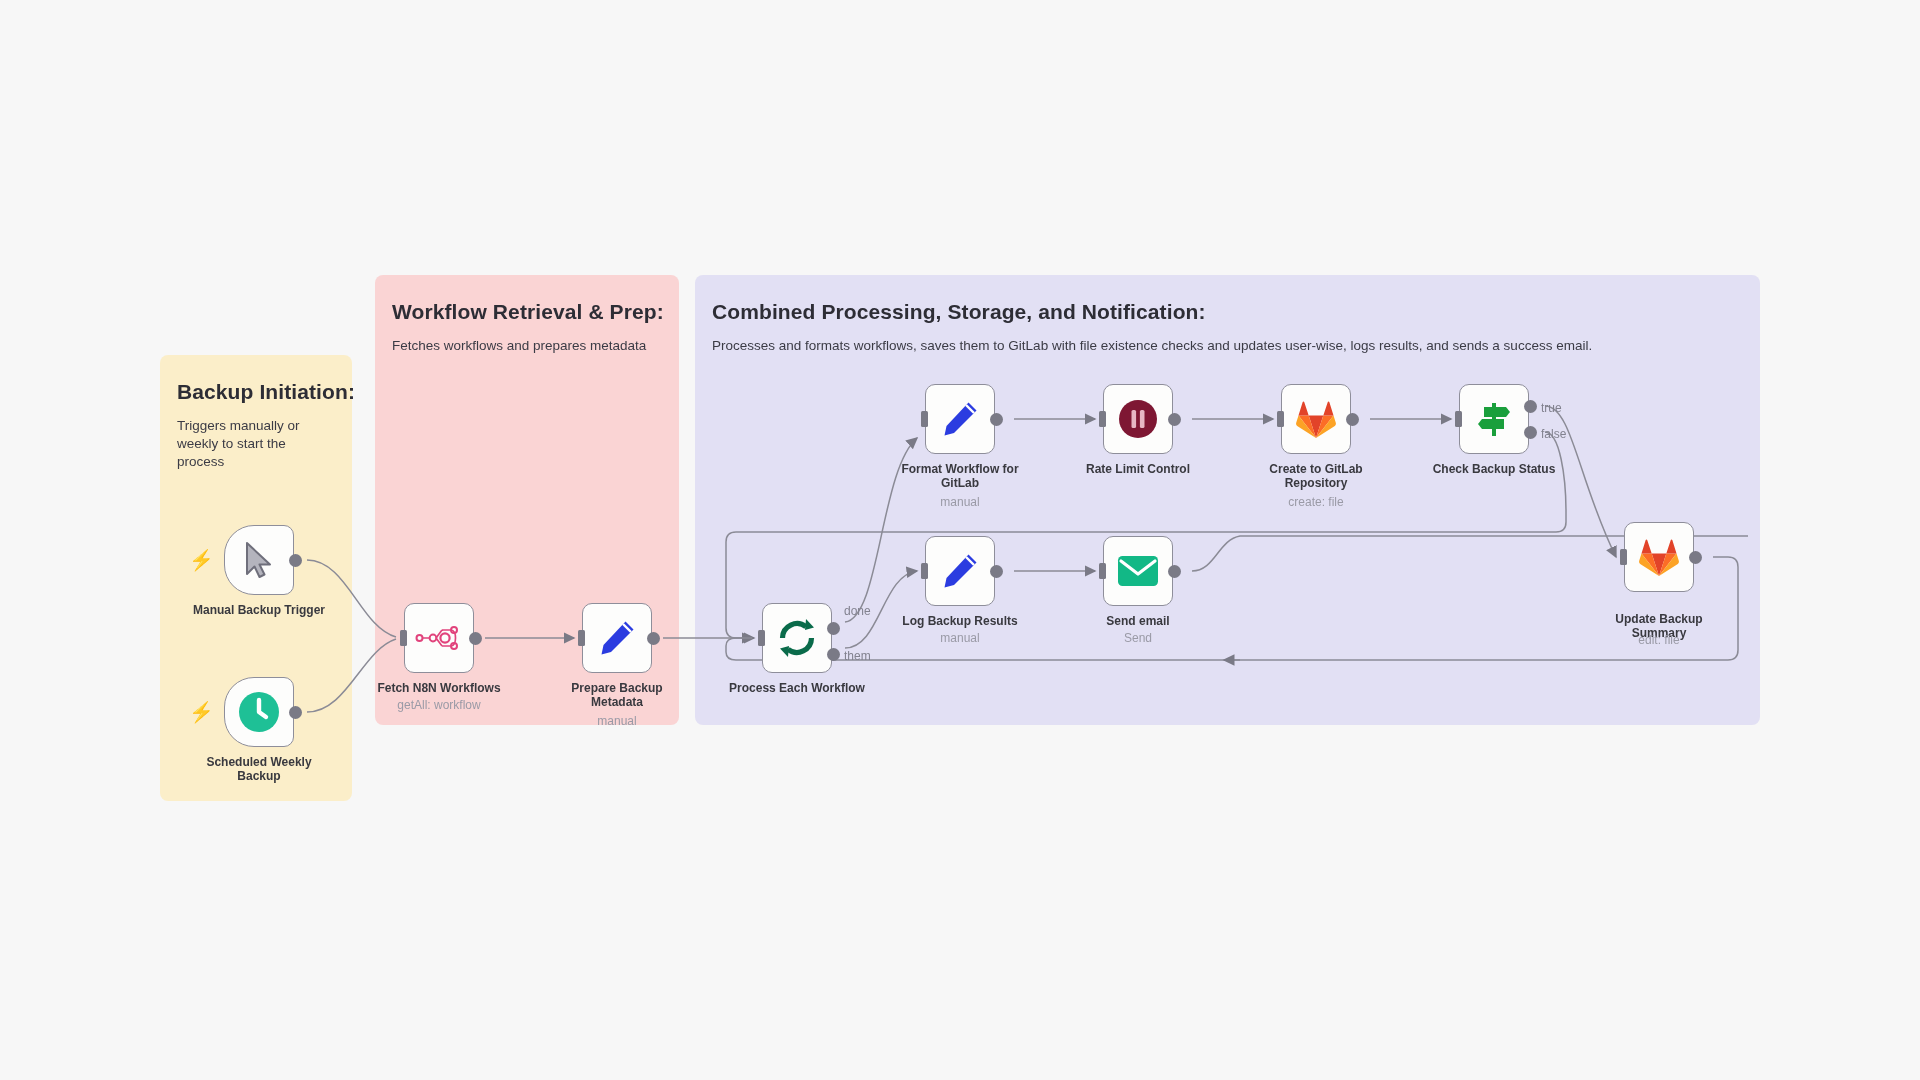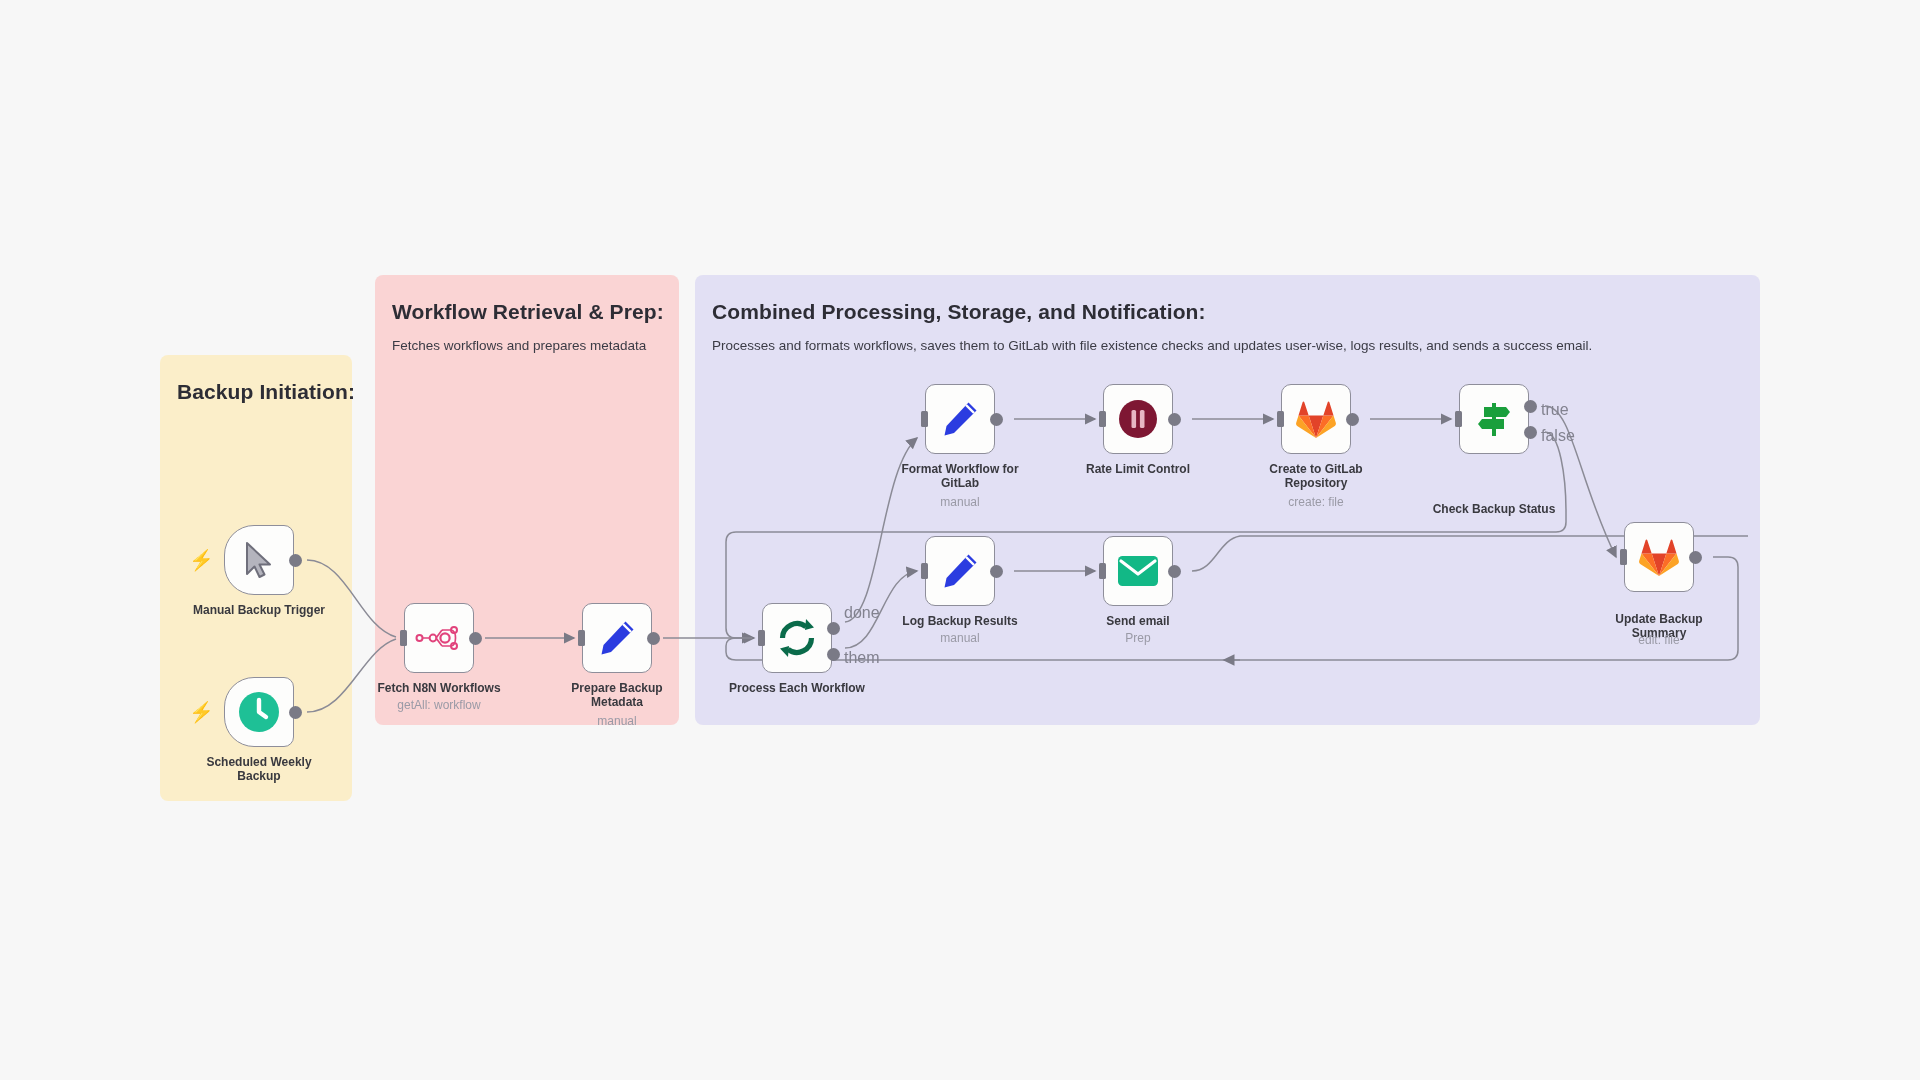--- a/index.html
+++ b/index.html
@@ -71,21 +71,21 @@
     background: #7a7a86;
   }
   .port-in {
     position: absolute;
     width: 7px; height: 16px;
     background: #7a7a86;
     border-radius: 1.5px;
   }
   .port-label {
     position: absolute;
-    font-size: 16px;
+    font-size: 12px;
     color: #82828f;
     white-space: nowrap;
   }
   .bolt {
     position: absolute;
     font-size: 20px;
     color: #f26d5b;
     line-height: 1;
   }
   svg.wires {
@@ -95,20 +95,21 @@
   }
   .ic { display: block; }
 </style>
 </head>
 <body>
 
 <div id="canvas">
 
   <div class="panel" id="panel-0" style="left: 160px; top: 355px; width: 192px; height: 446px; background: rgb(251, 238, 201);"></div>
   <div class="panel-title" id="ptitle-0" style="left: 177px; top: 380px;">Backup Initiation:</div>
+  <div class="panel-desc" id="pdesc-0" style="left: 177px; top: 417px; width: 158px;">Triggers manually or weekly to start the process</div>
 
   <div class="panel" id="panel-1" style="left: 375px; top: 275px; width: 304px; height: 450px; background: rgb(250, 212, 212);"></div>
   <div class="panel-title" id="ptitle-1" style="left: 392px; top: 300px;">Workflow Retrieval &amp; Prep:</div>
   <div class="panel-desc" id="pdesc-1" style="left: 392px; top: 337px; width: 270px;">Fetches workflows and prepares metadata</div>
 
   <div class="panel" id="panel-2" style="left: 695px; top: 275px; width: 1065px; height: 450px; background: rgb(226, 224, 244);"></div>
   <div class="panel-title" id="ptitle-2" style="left: 712px; top: 300px;">Combined Processing, Storage, and Notification:</div>
   <div class="panel-desc" id="pdesc-2" style="left: 712px; top: 337px; width: 1031px;">Processes and formats workflows, saves them to GitLab with file existence checks and updates user-wise, logs results, and sends a success email.</div>
 
   <svg class="wires">
@@ -260,41 +261,41 @@
         <rect x="19" y="5" width="4" height="33" fill="#1a9f3c"></rect>
         <path d="M11,9 L33,9 L37,14 L33,19 L11,19 Z" fill="#1a9f3c"></path>
         <path d="M31,21 L9,21 L5,26 L9,31 L31,31 Z" fill="#1a9f3c"></path>
         </svg>
       </div>
       <div class="port-out" style="left: 1524px; top: 400px;"></div>
       <div class="port-label" style="left: 1541px; top: 400.5px;">true</div>
       <div class="port-out" style="left: 1524px; top: 426px;"></div>
       <div class="port-label" style="left: 1541px; top: 426.5px;">false</div>
       <div class="port-in" style="left: 1455px; top: 411px;"></div>
-      <div class="node-caption" style="left: 1394px; top: 462px; width: 200px; margin-top: 40px;">Check Backup Status</div>
+      <div class="node-caption" style="left: 1394px; top: 462px; width: 200px;">Check Backup Status</div>
       <div class="node" style="left: 925px; top: 536px;">
         <svg class="ic" width="40" height="40" viewBox="0 0 40 40">
         <path d="M28.5,3.5 L36.5,11.5 L14,34 L4.5,36.5 L6.5,27 Z" fill="#2b3ce0"></path>
         <path d="M26,6 L34,14" stroke="#ffffff" stroke-width="2.4"></path>
         </svg>
       </div>
       <div class="port-out" style="left: 990px; top: 564.5px;"></div>
       <div class="port-in" style="left: 921px; top: 563px;"></div>
       <div class="node-caption" style="left: 860px; top: 614px; width: 200px;">Log Backup Results</div>
       <div class="node-sub" style="left: 860px; top: 631px; width: 200px;">manual</div>
       <div class="node" style="left: 1103px; top: 536px;">
         <svg class="ic" width="44" height="36" viewBox="0 0 44 36">
         <rect x="2" y="3" width="40" height="30" rx="4.5" fill="#12b886"></rect>
         <path d="M5,8 L22,21 L39,8" fill="none" stroke="#ffffff" stroke-width="3.2" stroke-linecap="round" stroke-linejoin="round"></path>
         </svg>
       </div>
       <div class="port-out" style="left: 1168px; top: 564.5px;"></div>
       <div class="port-in" style="left: 1099px; top: 563px;"></div>
       <div class="node-caption" style="left: 1038px; top: 614px; width: 200px;">Send email</div>
-      <div class="node-sub" style="left: 1038px; top: 631px; width: 200px;">Prep</div>
+      <div class="node-sub" style="left: 1038px; top: 631px; width: 200px;">Send</div>
       <div class="node" style="left: 1624px; top: 522px;">
         <svg class="ic" width="44" height="42" viewBox="0 0 44 42">
         <path d="M22,40 L29.3,17.6 L14.7,17.6 Z" fill="#e24329"></path>
         <path d="M22,40 L14.7,17.6 L4.5,17.6 Z" fill="#fc6d26"></path>
         <path d="M4.5,17.6 L2.2,24.7 C1.8,25.9 2.2,27.2 3.2,28 L22,40 Z" fill="#fca326"></path>
         <path d="M4.5,17.6 L14.7,17.6 L10.3,4.2 C10.1,3.4 8.9,3.4 8.6,4.2 Z" fill="#e24329"></path>
         <path d="M22,40 L29.3,17.6 L39.5,17.6 Z" fill="#fc6d26"></path>
         <path d="M39.5,17.6 L41.8,24.7 C42.2,25.9 41.8,27.2 40.8,28 L22,40 Z" fill="#fca326"></path>
         <path d="M39.5,17.6 L29.3,17.6 L33.7,4.2 C33.9,3.4 35.1,3.4 35.4,4.2 Z" fill="#e24329"></path>
         </svg>

